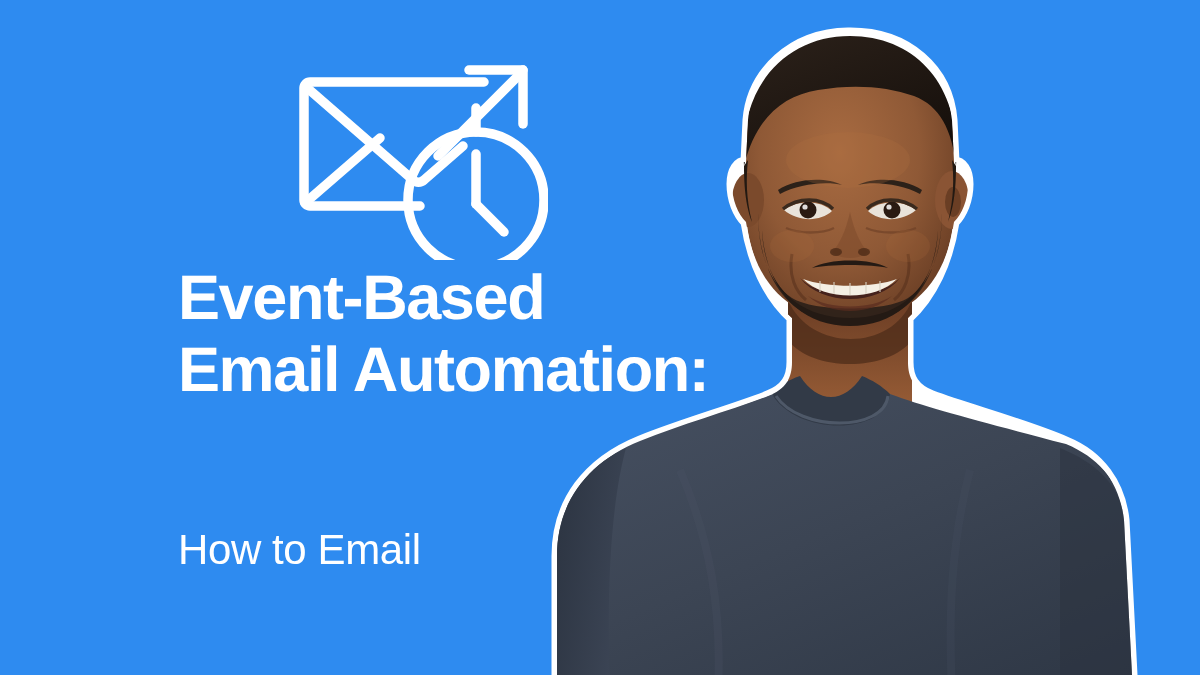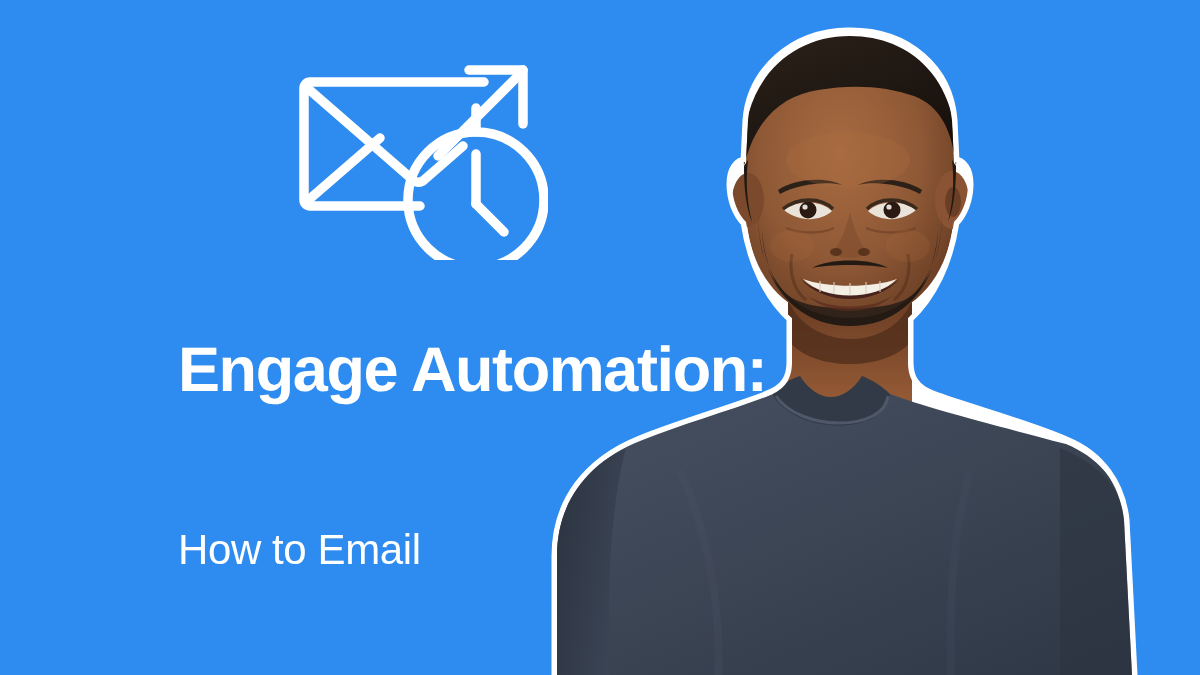--- a/index.html
+++ b/index.html
@@ -262,21 +262,21 @@
 
         <ellipse cx="348" cy="160" rx="62" ry="28" fill="#B0713F" opacity="0.25"></ellipse>
 
         <ellipse cx="292" cy="246" rx="22" ry="16" fill="#B0713F" opacity="0.18"></ellipse>
         <ellipse cx="408" cy="246" rx="22" ry="16" fill="#B0713F" opacity="0.18"></ellipse>
       </g>
     </svg>
   </div>
 
   <div class="text-block">
-    <h1 class="headline"><br><span>Engage Automation:</span></h1>
+    <h1 class="headline"><span>Event-Based</span><br><span>Email Automation:</span></h1>
     <p class="subhead">
       <span class="sline">How to Email</span>
       
       
       
     </p>
   </div>
 
 </div>
 

